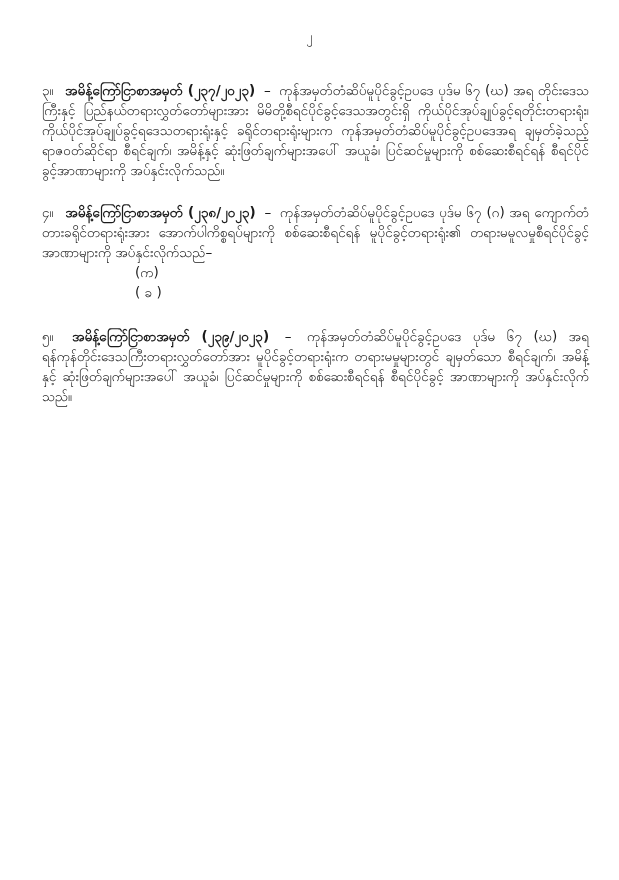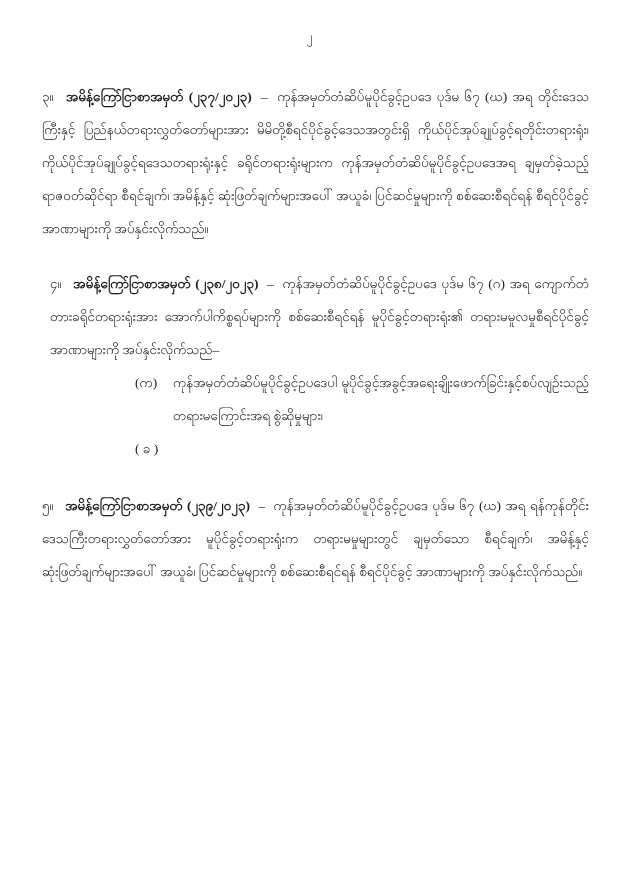--- a/index.html
+++ b/index.html
@@ -24,23 +24,22 @@
   .page-number {
     padding-top: 28px;
     text-align: center;
     font-size: 13px;
     line-height: 18px;
     color: #2a2a2a;
   }
   .content {
     margin: 34px 30px 0 42px;
     font-size: 13.5px;
-    line-height: 33px;
+    line-height: 20px;
     text-align: justify;
-    font-family: Liberation Serif, serif;
   }
   .para {
     margin: 0 0 22px 0;
   }
   .para:last-child {
     margin-bottom: 3px;
   }
   .para-marker {
     margin-right: 7px;
   }
@@ -76,31 +75,30 @@
 
   <div class="content">
 
     <section class="para">
       <span class="para-marker">၃။</span>
       <span class="para-title">အမိန့်ကြော်ငြာစာအမှတ် (၂၃၇/၂၀၂၃)</span>
       <span class="para-sep">–</span>
       <span class="para-body">ကုန်အမှတ်တံဆိပ်မူပိုင်ခွင့်ဥပဒေ ပုဒ်မ ၆၇ (ဃ) အရ တိုင်းဒေသကြီးနှင့် ပြည်နယ်တရားလွှတ်တော်များအား မိမိတို့စီရင်ပိုင်ခွင့်ဒေသအတွင်းရှိ ကိုယ်ပိုင်အုပ်ချုပ်ခွင့်ရတိုင်းတရားရုံး၊ ကိုယ်ပိုင်အုပ်ချုပ်ခွင့်ရဒေသတရားရုံးနှင့် ခရိုင်တရားရုံးများက ကုန်အမှတ်တံဆိပ်မူပိုင်ခွင့်ဥပဒေအရ ချမှတ်ခဲ့သည့် ရာဇဝတ်ဆိုင်ရာ စီရင်ချက်၊ အမိန့်နှင့် ဆုံးဖြတ်ချက်များအပေါ် အယူခံ၊ ပြင်ဆင်မှုများကို စစ်ဆေးစီရင်ရန် စီရင်ပိုင်ခွင့်အာဏာများကို အပ်နှင်းလိုက်သည်။</span>
     </section>
 
-    <section class="para" style="margin-bottom:0;margin-left:8px;">
+    <section class="para" style="margin-bottom:0;">
       <span class="para-marker">၄။</span>
       <span class="para-title">အမိန့်ကြော်ငြာစာအမှတ် (၂၃၈/၂၀၂၃)</span>
       <span class="para-sep">–</span>
       <span class="para-body">ကုန်အမှတ်တံဆိပ်မူပိုင်ခွင့်ဥပဒေ ပုဒ်မ ၆၇ (ဂ) အရ ကျောက်တံတားခရိုင်တရားရုံးအား အောက်ပါကိစ္စရပ်များကို စစ်ဆေးစီရင်ရန် မူပိုင်ခွင့်တရားရုံး၏ တရားမမူလမှုစီရင်ပိုင်ခွင့် အာဏာများကို အပ်နှင်းလိုက်သည်–</span>
     </section>
 
     <div class="sub-list">
       <div class="sub-item">
         <span class="sub-marker">(က)</span>
-        <span class="sub-text">ကုန်အမှတ်တံဆိပ်မူပိုင်ခွင့်ဥပဒေပါ မူပိုင်ခွင့်အခွင့်အရေးချိုးဖောက်ခြင်းနှင့်စပ်လျဉ်းသည့် တရားမကြောင်းအရ စွဲဆိုမှုများ၊</span>
       </div>
       <div class="sub-item">
         <span class="sub-marker">( ခ )</span>
       </div>
     </div>
 
     <section class="para">
       <span class="para-marker">၅။</span>
       <span class="para-title">အမိန့်ကြော်ငြာစာအမှတ် (၂၃၉/၂၀၂၃)</span>
       <span class="para-sep">–</span>

